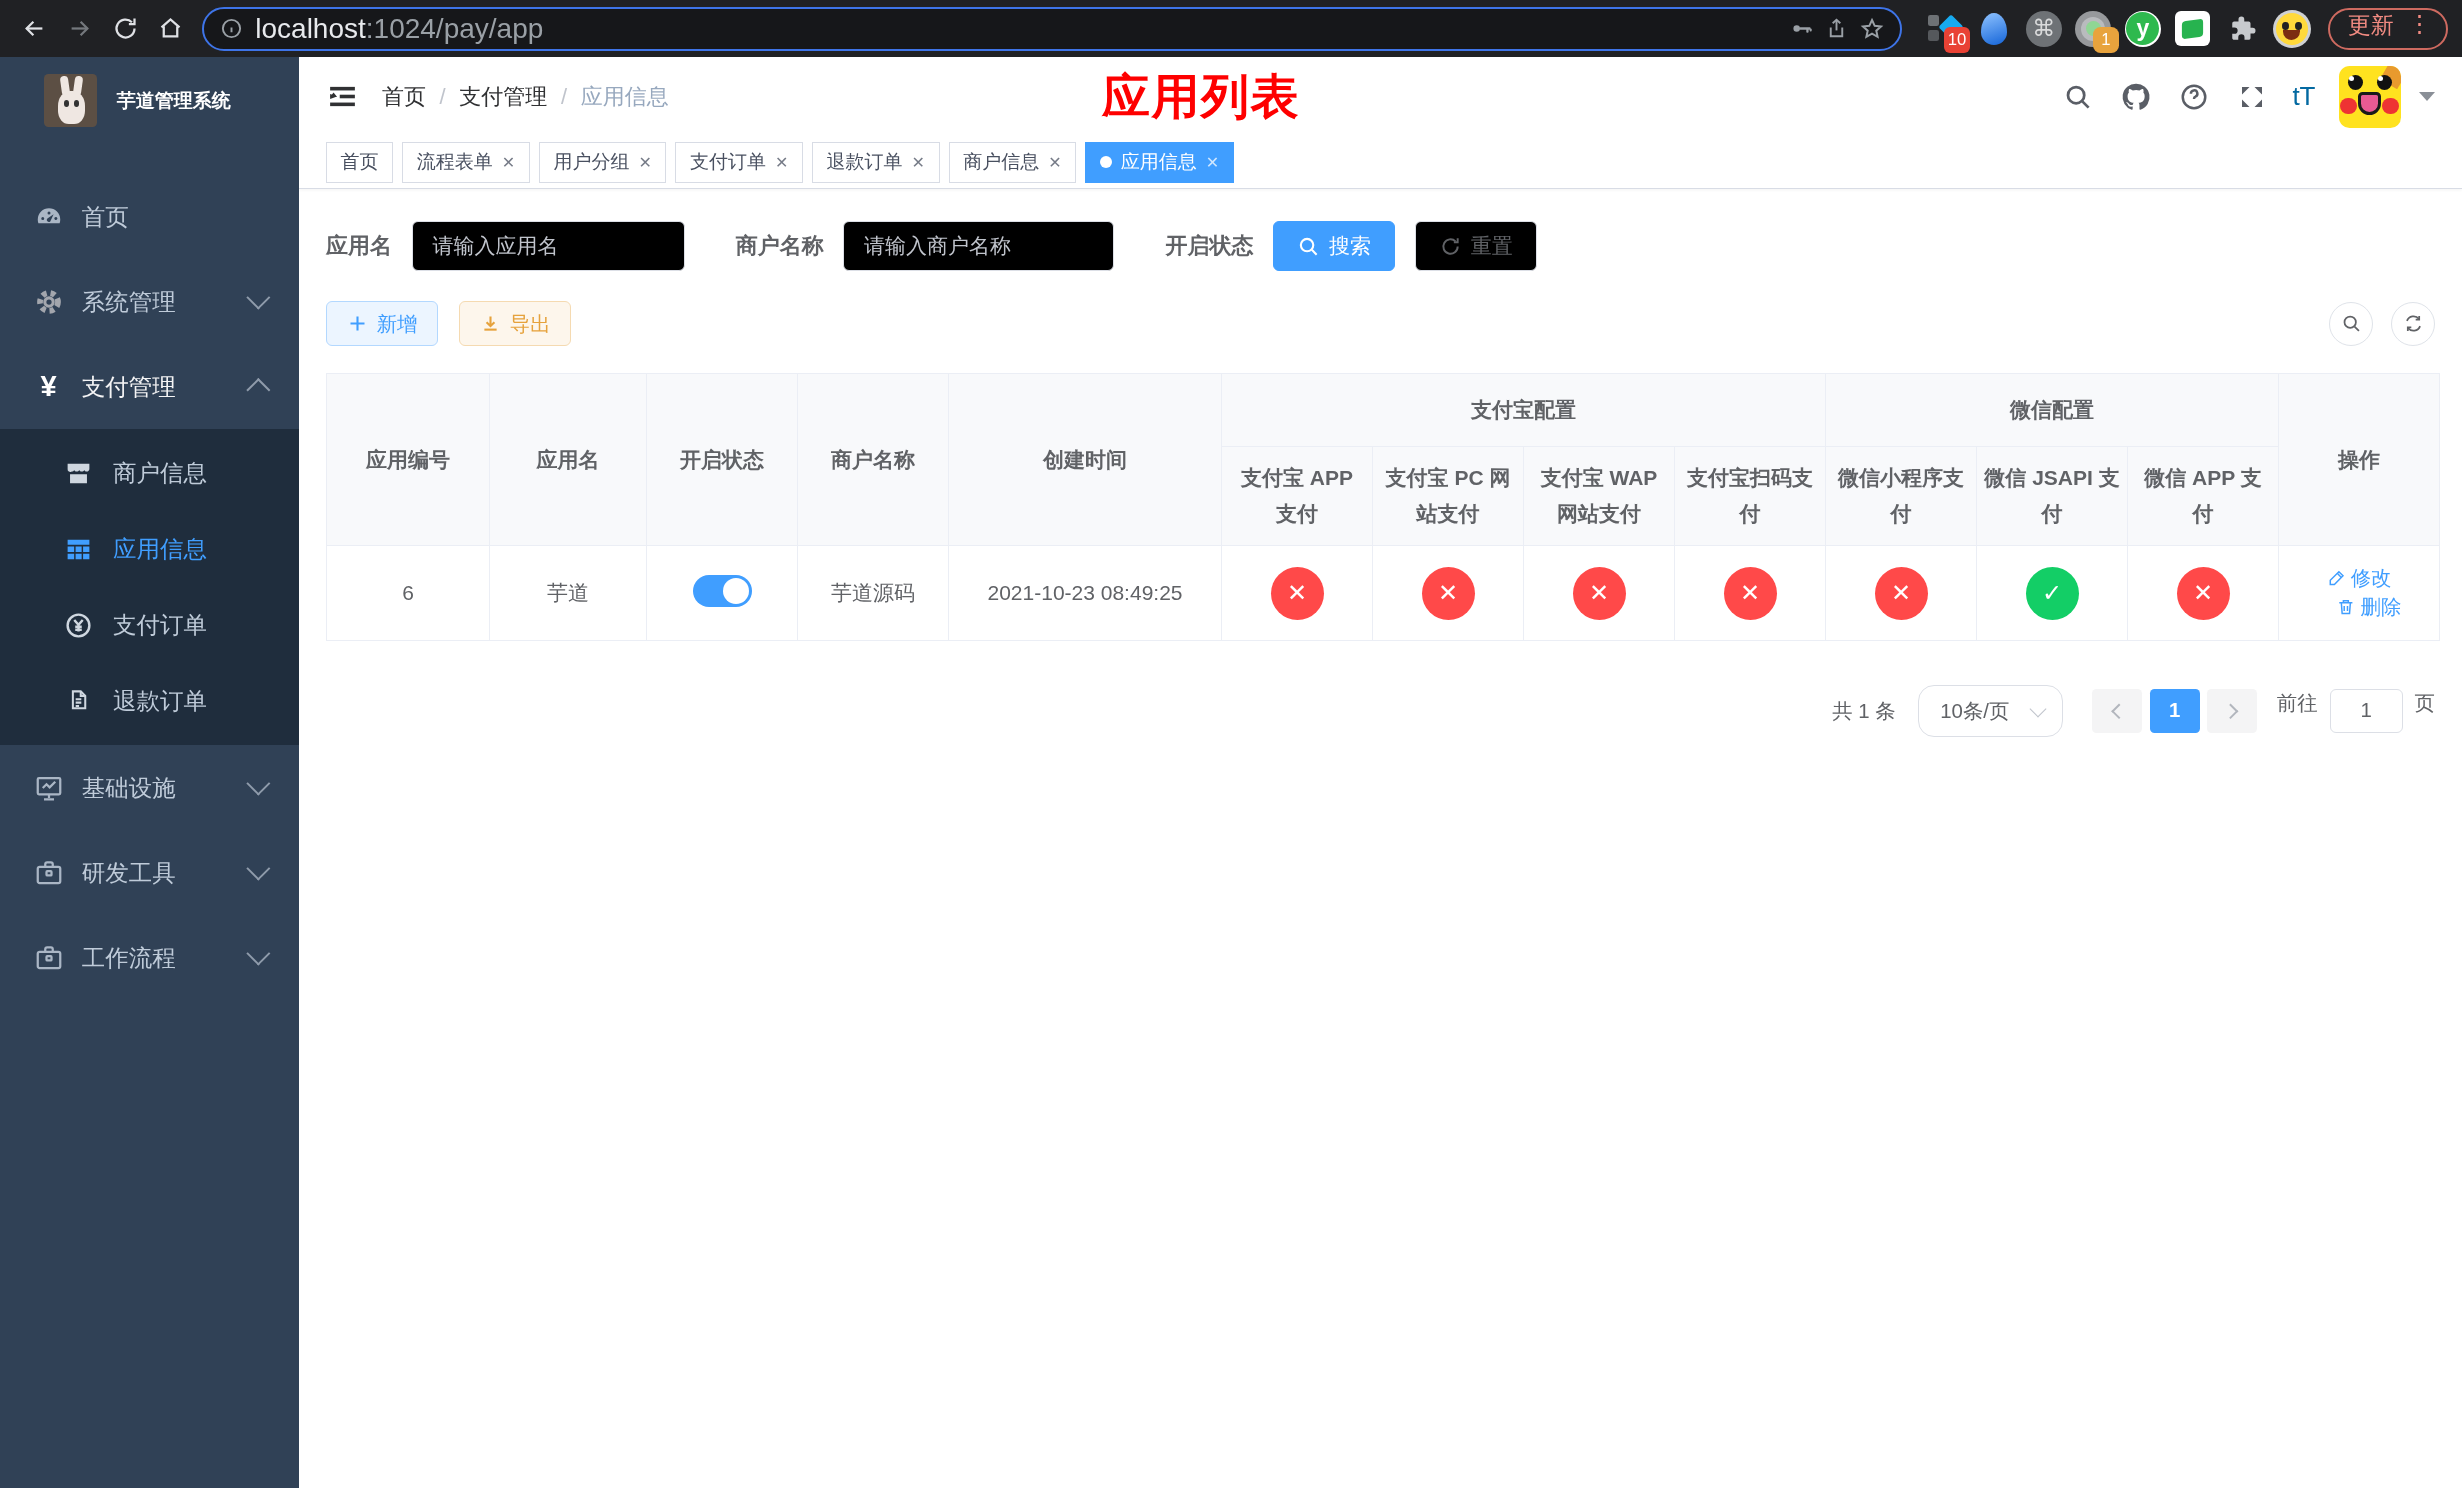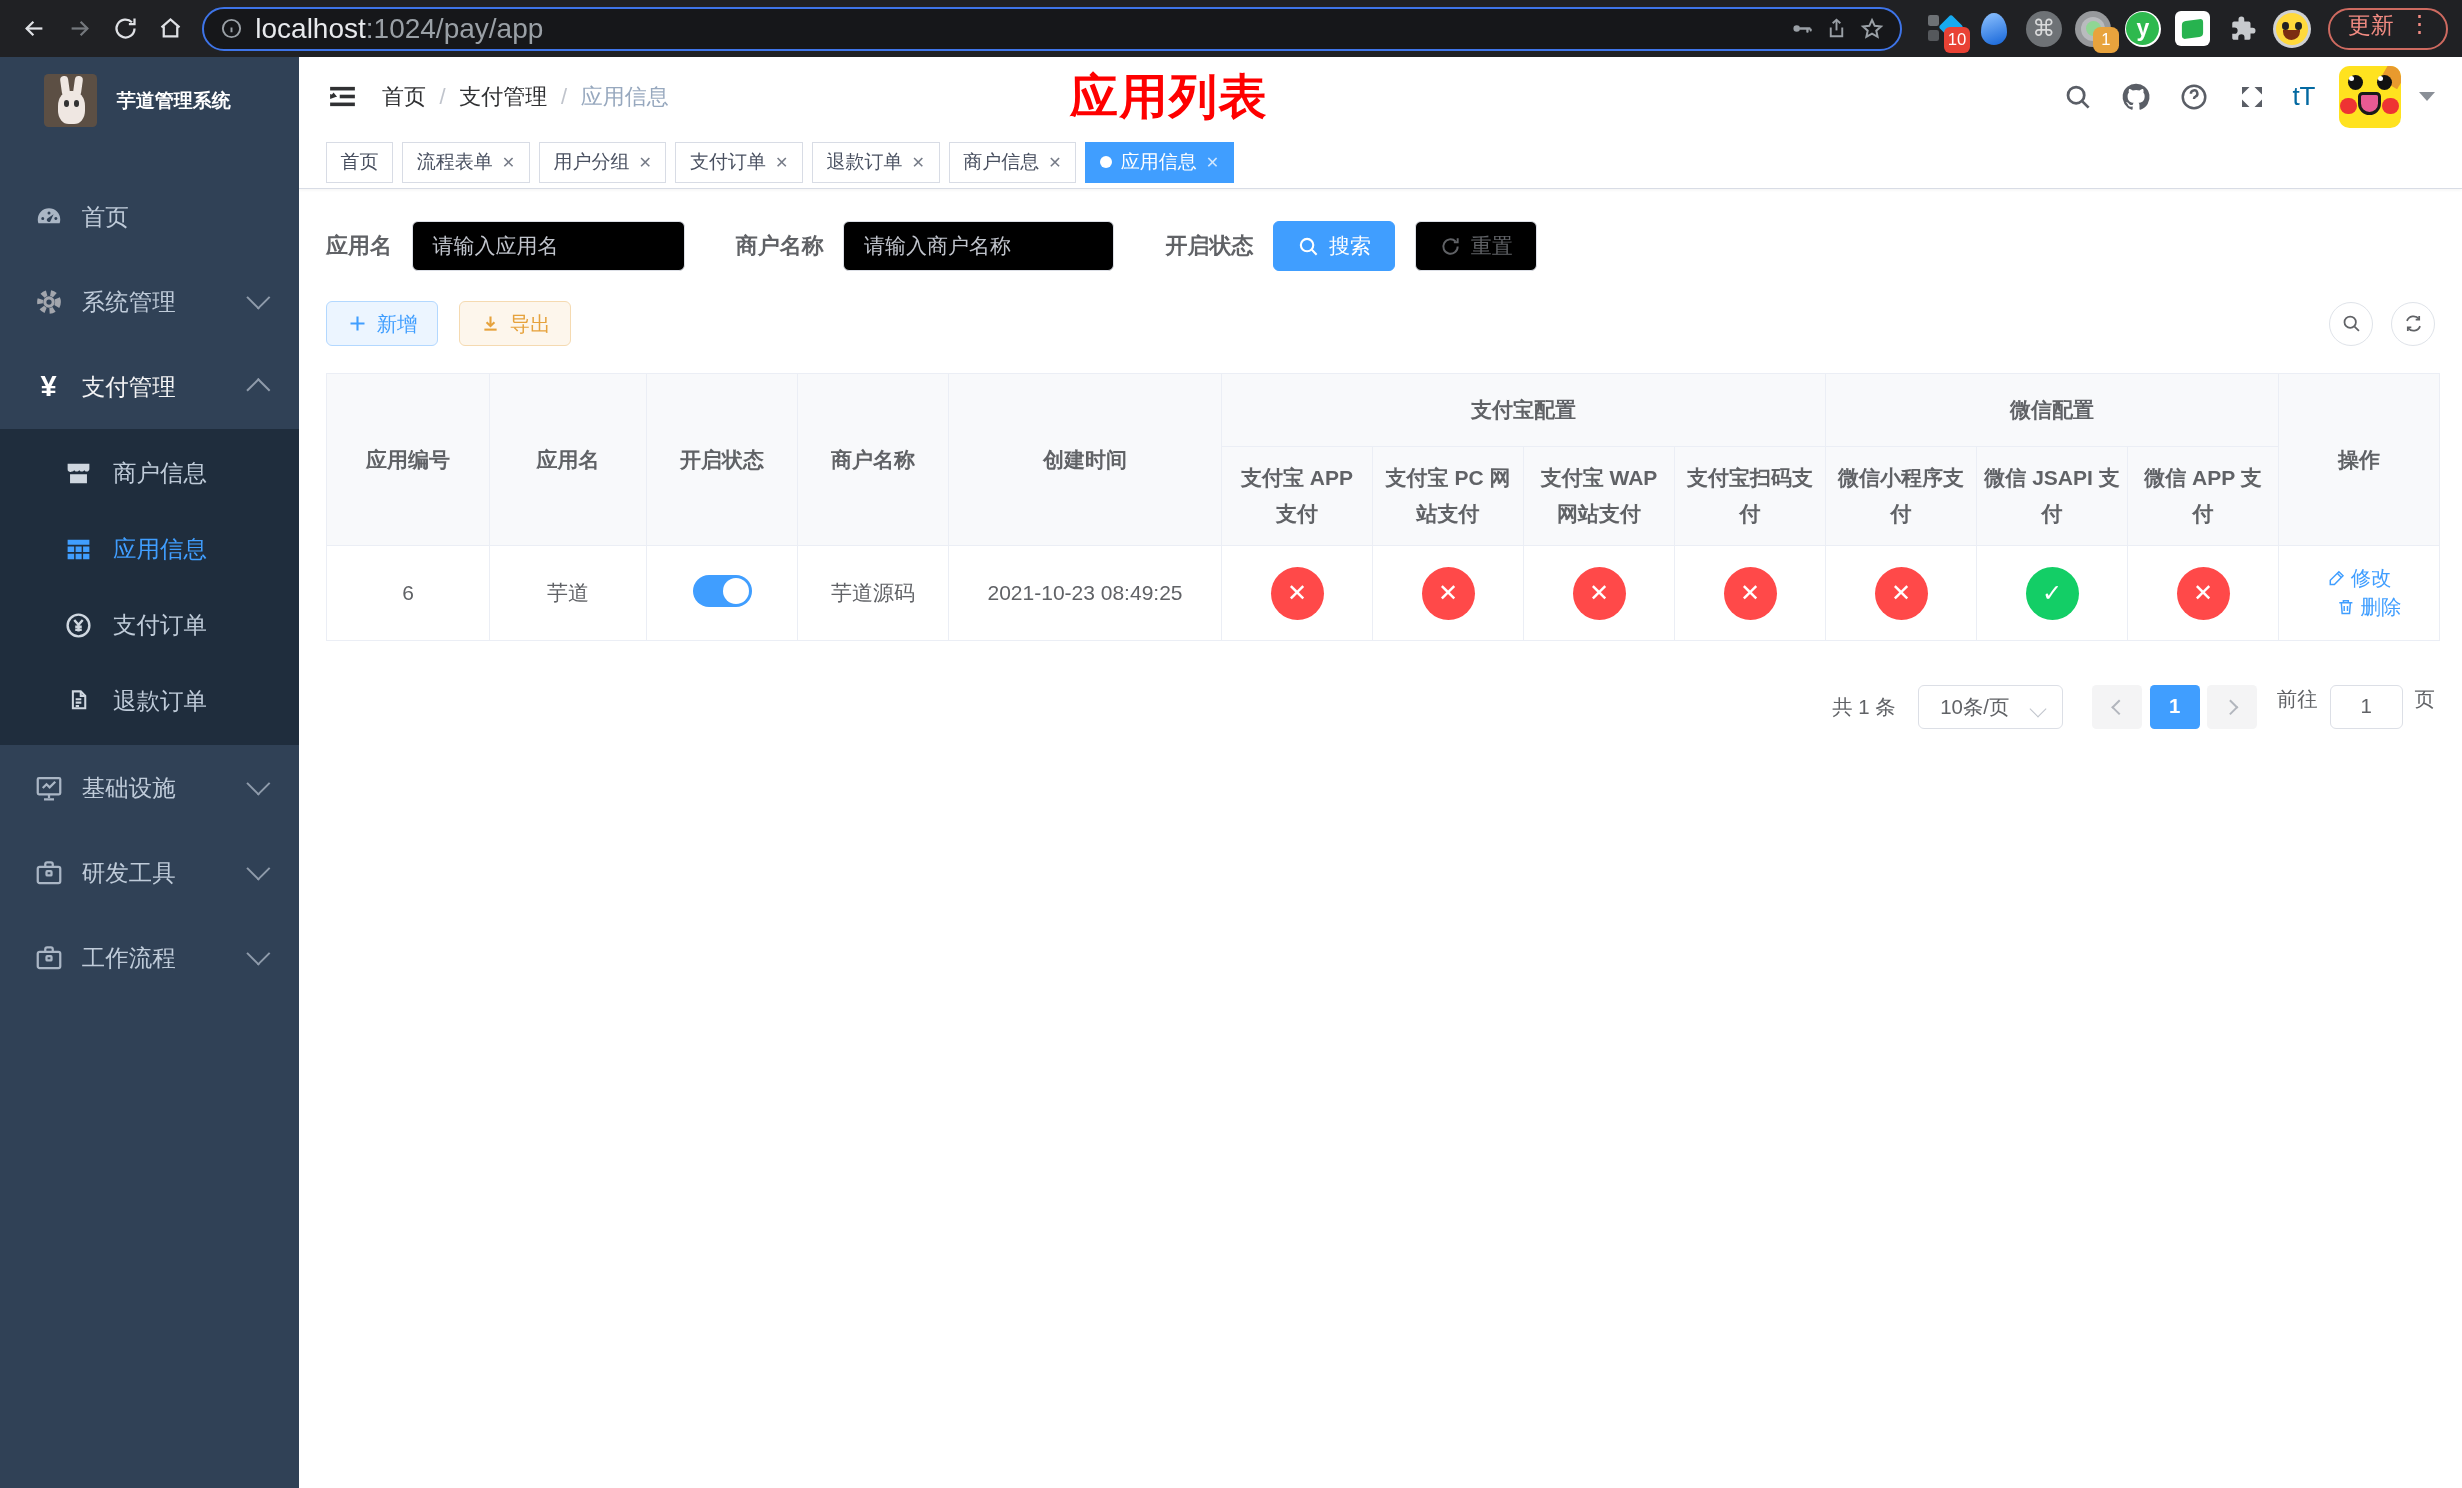--- a/index.html
+++ b/index.html
@@ -69,21 +69,21 @@
   .submenu-item.active .mi-icon { color:#409eff; }
 
   
   .main { position:absolute; top:57px; left:299px; right:0; bottom:0; background:#fff; }
   .navbar { position:relative; height:79px; display:flex; align-items:center; padding:0 27px; }
   .hamburger { width:35px; height:35px; margin-right:21px; color:#303133; display:flex; align-items:center; }
   .breadcrumb { display:flex; align-items:center; gap:13.6px; font-size:22px; }
   .crumb { color:#303133; }
   .crumb.last { color:#97a8be; }
   .crumb-sep { color:#c0c4cc; }
-  .annotation { position:absolute; left:771px; top:50%; transform:translateY(-50%);
+  .annotation { position:absolute; left:803px; top:50%; transform:translateY(-50%);
     font-size:48px; font-weight:900; color:#fe0000; letter-spacing:1.5px; }
   .nav-right { margin-left:auto; display:flex; align-items:center; gap:23px; color:#5a5e66; }
   .nav-ic { width:35px; height:35px; display:flex; align-items:center; justify-content:center; color:#5a5e66; }
   .font-ic { font-size:26px; font-weight:normal; color:#0369a1; }
   .avatar { width:62px; height:62px; border-radius:10.6px; background:#ffe21f; position:relative; overflow:hidden; flex:0 0 auto;}
   .avatar .eye { position:absolute; top:9px; width:15px; height:15px; background:#111; border-radius:50%; }
   .avatar .glint { position:absolute; width:5.3px; height:5.3px; background:#fff; border-radius:50%; }
   .avatar .cheek { position:absolute; top:32px; width:16.7px; height:16.7px; background:#e33; border-radius:50%; }
   .avatar .mouth { position:absolute; left:19.7px; top:26px; width:23px; height:23px; background:#e95a93; border-radius:20% 20% 50% 50%; border:3px solid #1a1a1a; }
   .avatar .eartip { position:absolute; right:-4.5px; top:-6px; width:19.7px; height:26px; background:#e89a2e; transform:rotate(30deg); }
@@ -137,21 +137,21 @@
   .status-circle.ok { background:#13ce66; }
   .switch { display:inline-block; width:59px; height:32px; border-radius:16.7px; background:#409eff; position:relative; cursor:pointer; }
   .switch::after { content:""; position:absolute; right:3px; top:3px; width:26px; height:26px; border-radius:50%; background:#fff; }
   .op-link { color:#409eff; font-size:20.4px; display:inline-flex; align-items:center; gap:4.5px; cursor:pointer; white-space:nowrap; }
   .op-link + .op-link { margin-left:19.7px; }
 
   
   .pagination { margin-top:44px; display:flex; align-items:center; justify-content:flex-end; gap:16.7px;
     color:#606266; font-size:20.4px; padding-bottom:30px; }
   .pg-total { margin-right:6px; }
-  .pg-size { position:relative; width:145px; height:44px; border:1.5px solid #dcdfe6; border-radius:6px;
+  .pg-size { position:relative; width:145px; height:52px; border:1.5px solid #dcdfe6; border-radius:16px;
     display:flex; align-items:center; padding-left:21px; color:#606266; cursor:pointer; }
   .pg-size .sel-chev { top:16.7px; }
   .pg-group { display:flex; align-items:center; gap:7.6px; margin-left:12px; }
   .pg-btn { width:50px; height:44px; border-radius:4.5px; background:#f4f4f5; color:#b2b6bd;
     display:flex; align-items:center; justify-content:center; cursor:pointer; }
   .pg-btn .achev { width:10.6px; height:10.6px; border-right:2.3px solid #b2b6bd; border-bottom:2.3px solid #b2b6bd; }
   .achev.left { transform:rotate(135deg); margin-left:4.5px;}
   .achev.right { transform:rotate(-45deg); margin-right:4.5px;}
   .pg-page { width:50px; height:44px; border-radius:4.5px; background:#409eff; color:#fff; font-weight:700;
     display:flex; align-items:center; justify-content:center; cursor:pointer; }

